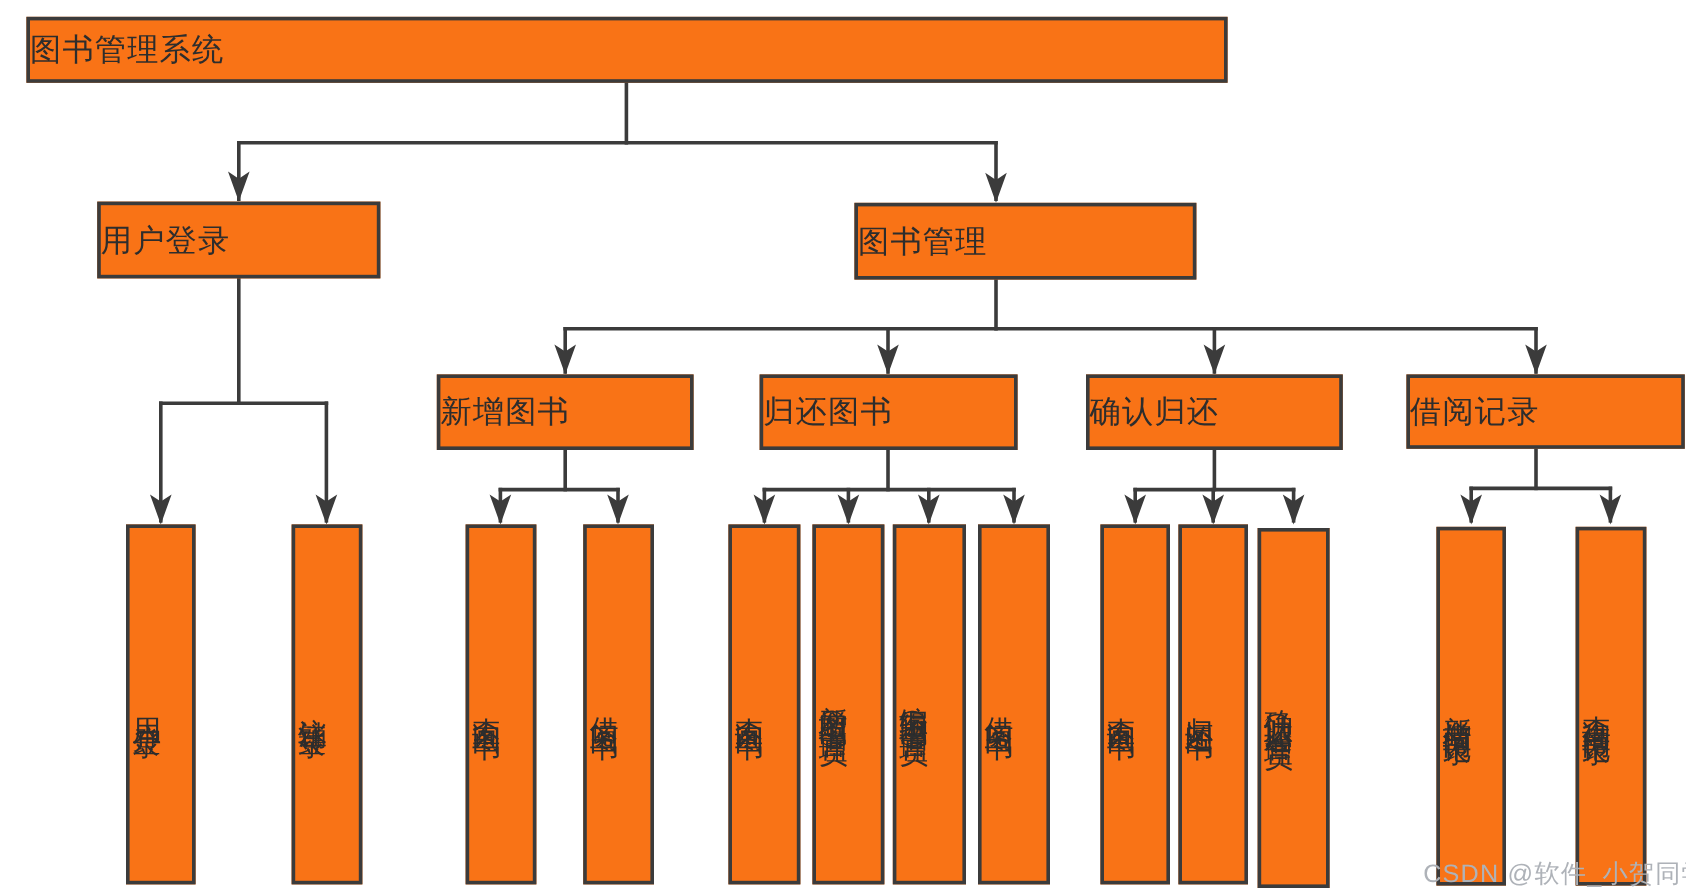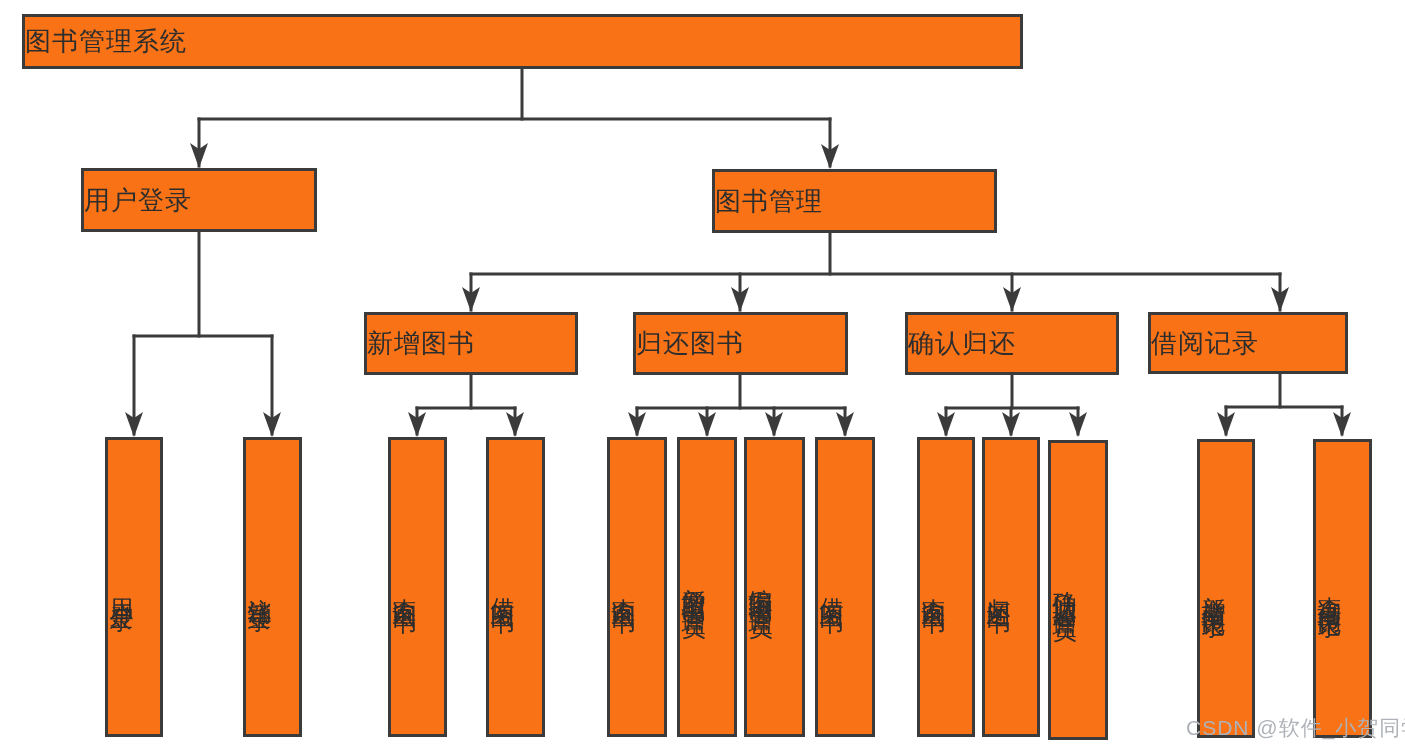--- a/index.html
+++ b/index.html
@@ -132,21 +132,21 @@
 
   <div class="node hbox" style="left:364px;top:312px;width:214px;height:63px">
     <span>新增图书</span>
   </div>
   <div class="node hbox" style="left:633px;top:312px;width:215px;height:63px">
     <span>归还图书</span>
   </div>
   <div class="node hbox" style="left:905px;top:312px;width:214px;height:63px">
     <span>确认归还</span>
   </div>
-  <div class="node hbox" style="left:1148px;top:312px;width:200px;height:62px">
+  <div class="node hbox" style="left:1172px;top:312px;width:232px;height:62px">
     <span>借阅记录</span>
   </div>
 
   <div class="node vbox" style="left:388px;top:437px;width:59px;height:300px">
     <span>查询图书</span>
   </div>
   <div class="node vbox" style="left:486px;top:437px;width:59px;height:300px">
     <span>借阅图书</span>
   </div>
 

